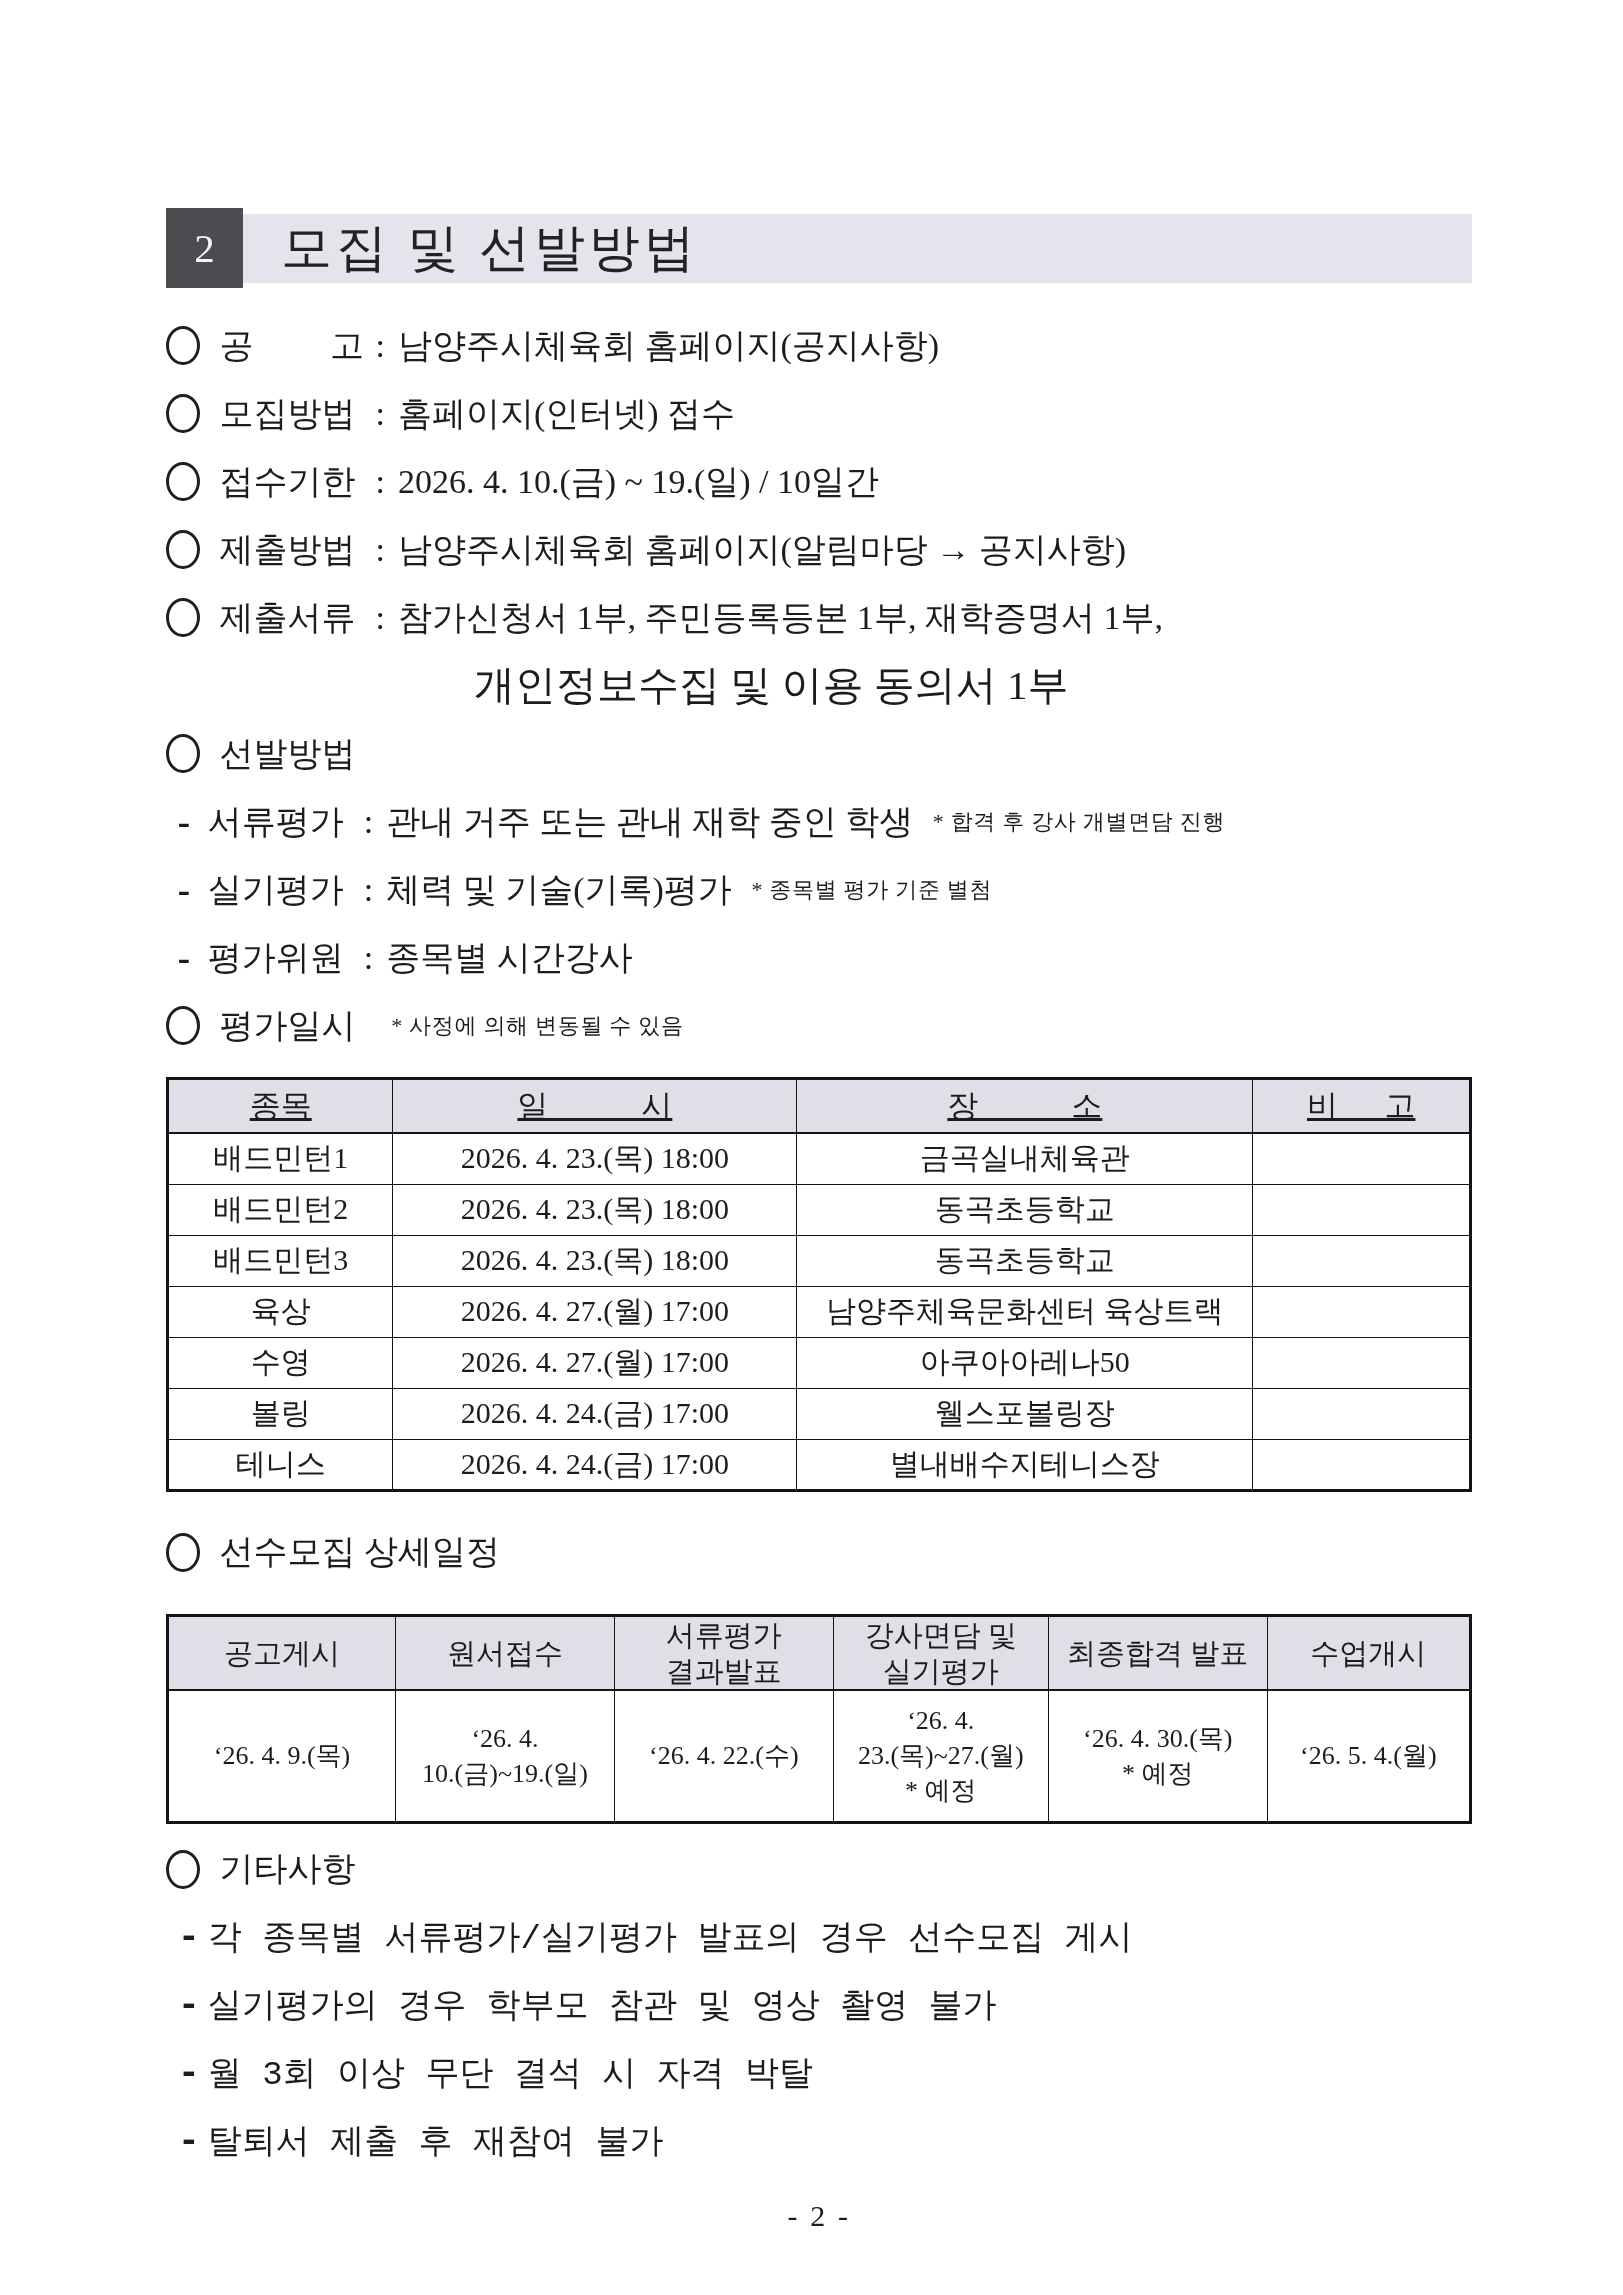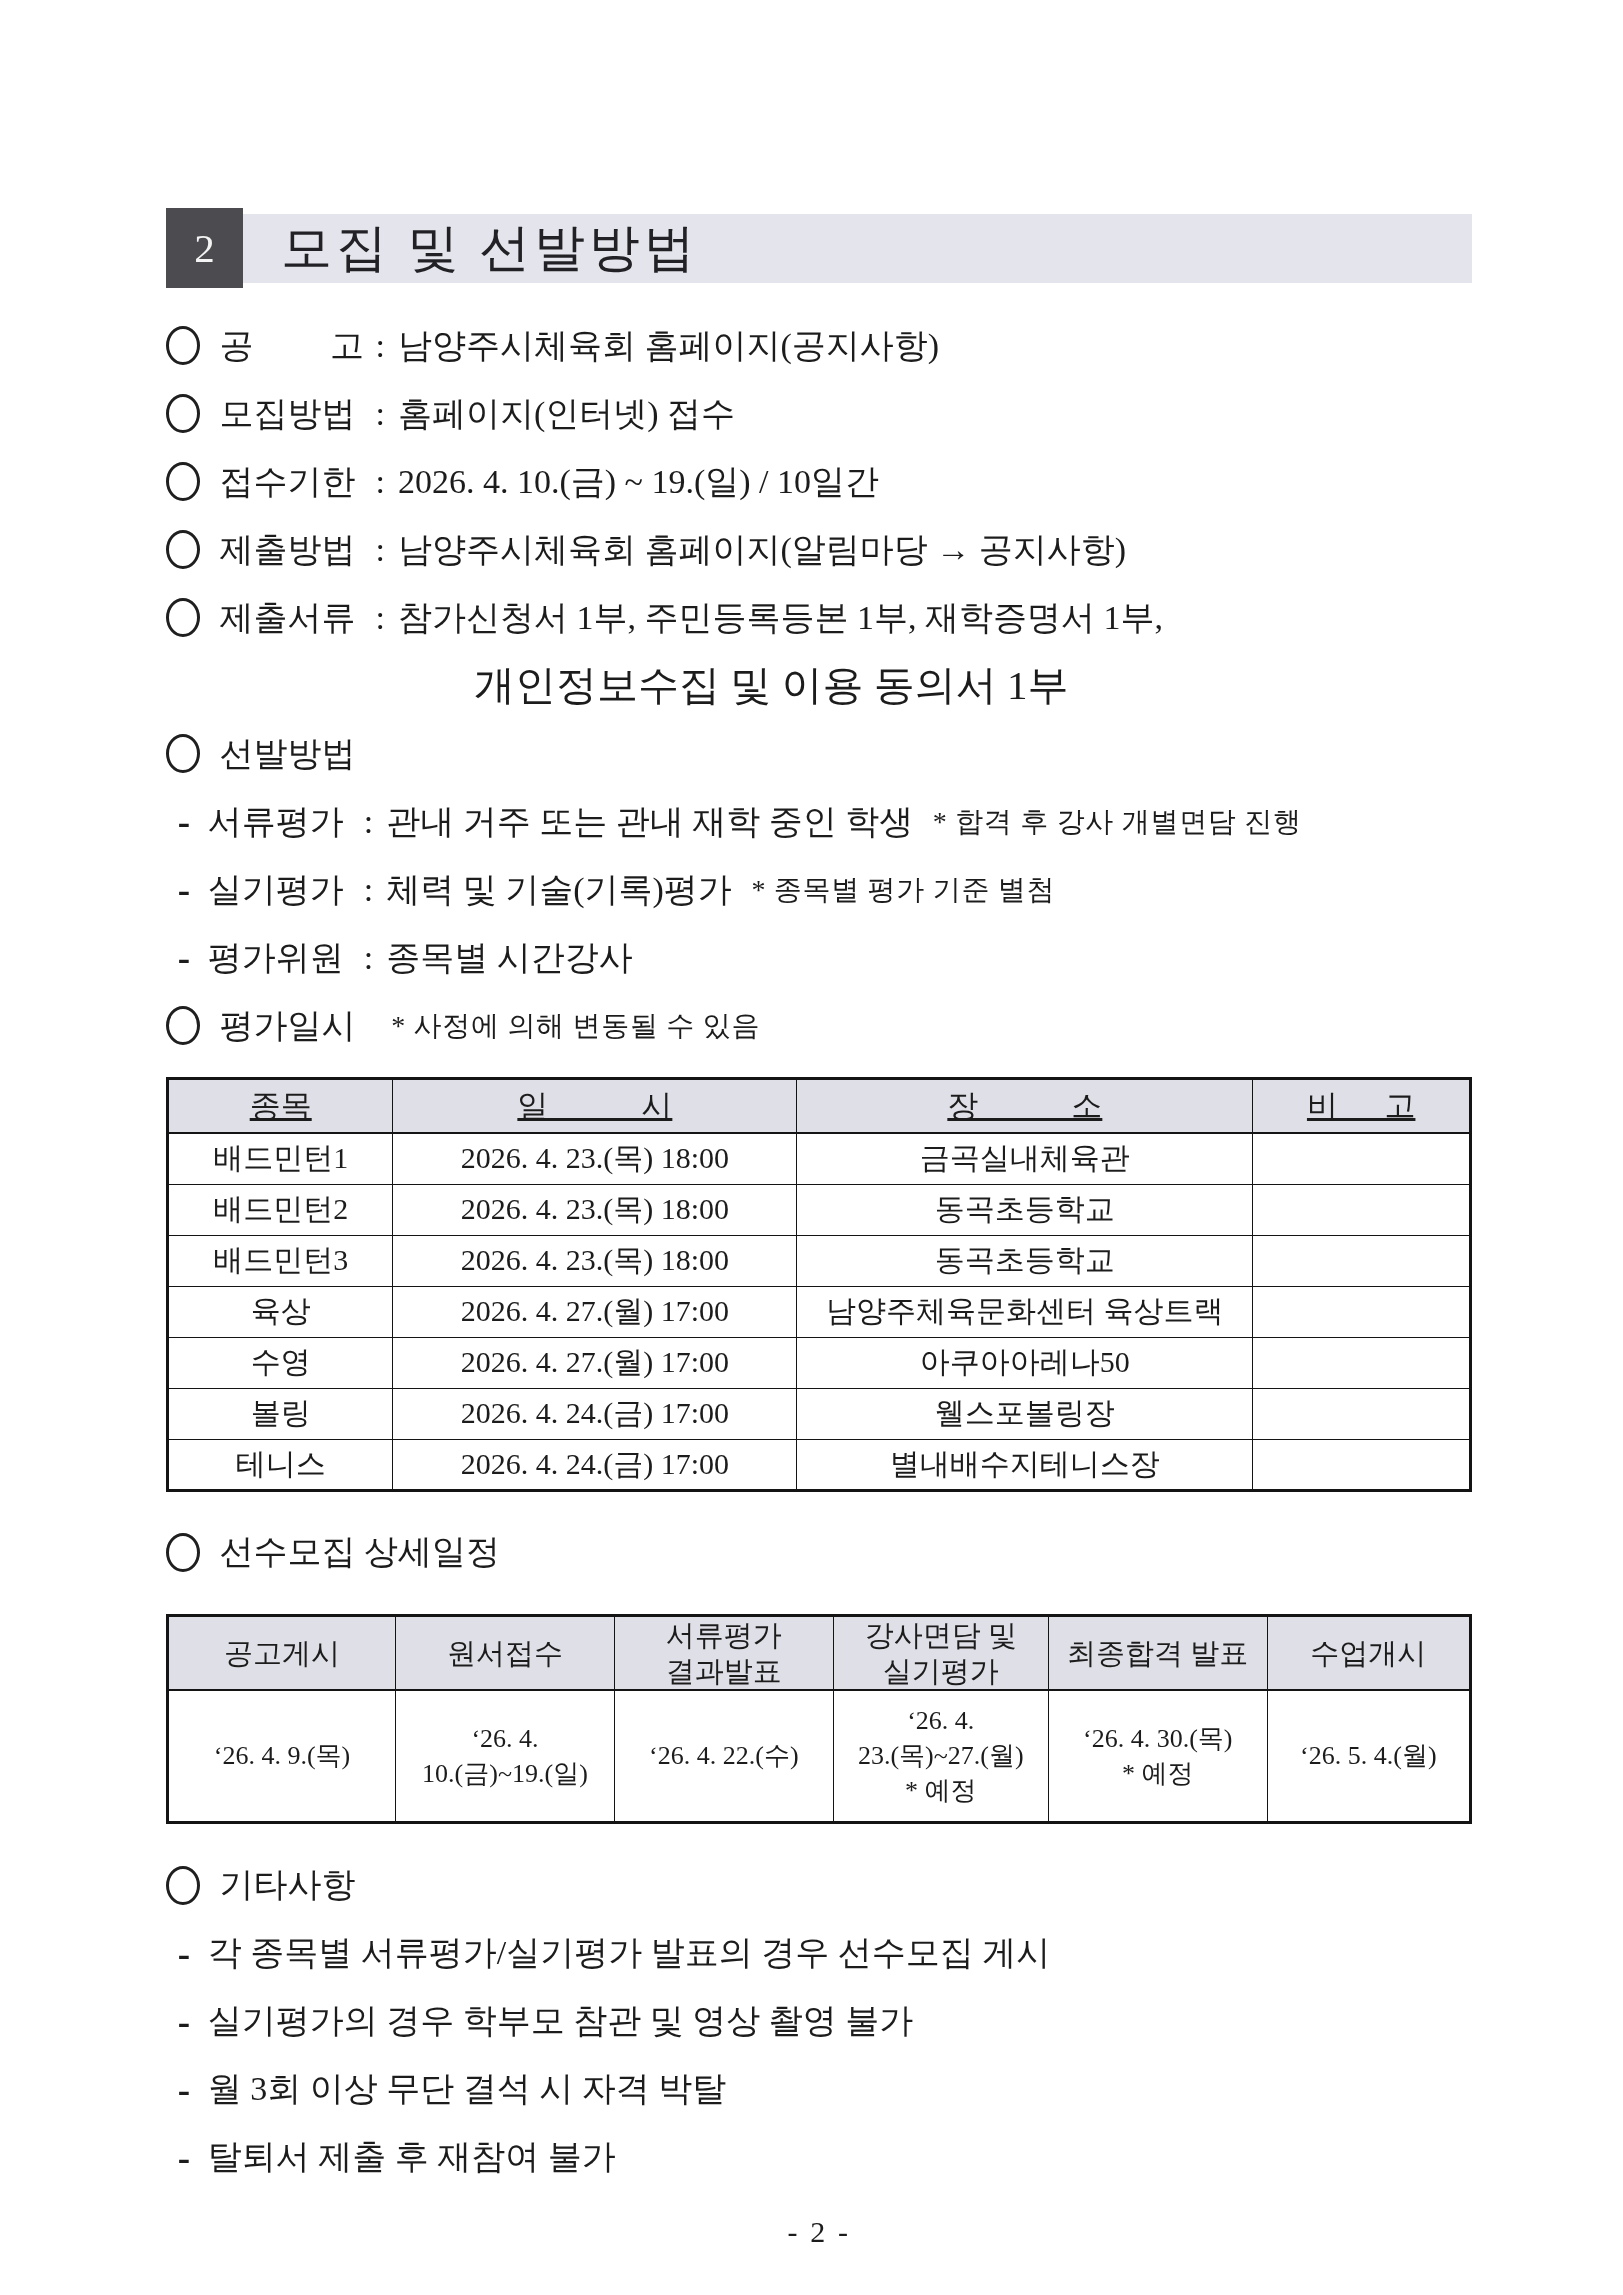--- a/index.html
+++ b/index.html
@@ -66,21 +66,21 @@
   .dash-marker {
     display: inline-block;
     width: 30px;
     font-size: 37px;
     font-weight: bold;
     flex-shrink: 0;
   }
   .lbl { display: inline-block; min-width: 152px; white-space: pre; }
   .sep { margin: 0 13px 0 3.9px; }
   .note {
-    font-size: 28px;
+    font-size: 22px;
     margin-left: 19.6px;
     letter-spacing: 0.7px;
     white-space: nowrap;
   }
   .cont-line {
     padding-left: 308px;
     font-size: 41px;
     height: 47px;
     display: flex;
     align-items: center;
@@ -123,21 +123,21 @@
   }
   .t2 td {
     height: 132px;
     font-size: 26px;
     white-space: pre-line;
     line-height: 1.35;
     vertical-align: middle;
   }
 
   
-  .etc { margin-top: 38px; }
+  .etc { margin-top: 22px; font-family: Liberation Mono, monospace; }
 
   
   .footer {
     margin-top: 34px;
     text-align: center;
     font-size: 30px;
     letter-spacing: 2.6px;
   }
 </style>
 </head>

